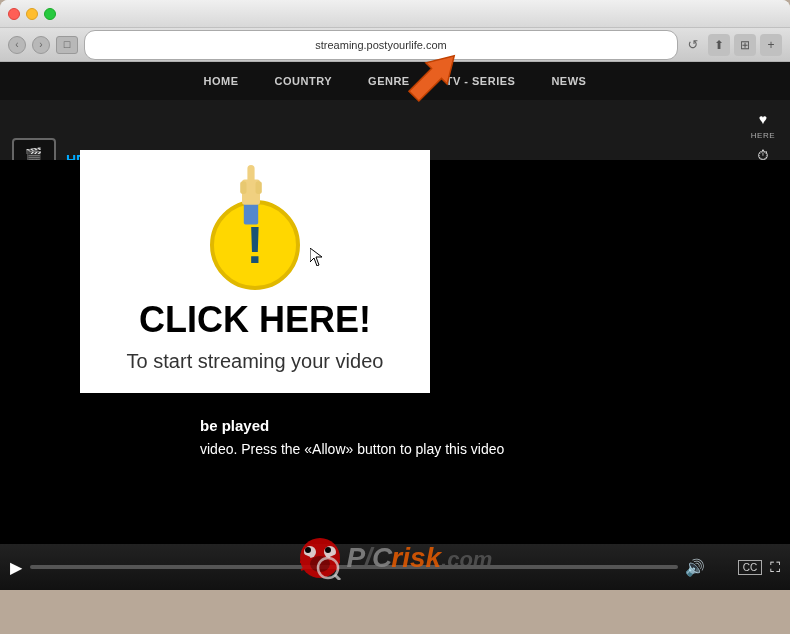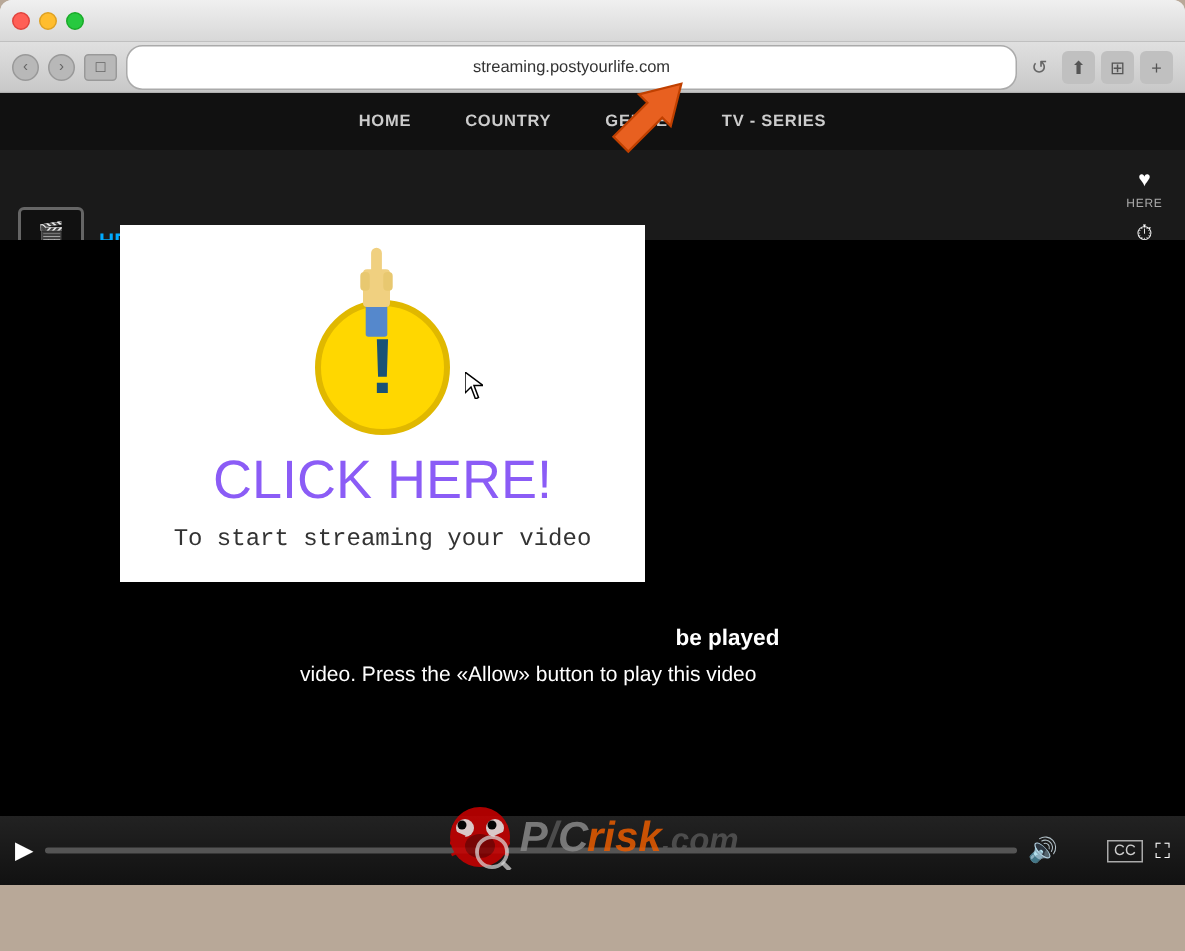--- a/index.html
+++ b/index.html
@@ -249,32 +249,31 @@
     }
 
     .warning-exclaim {
       font-size: 52px;
       font-weight: 900;
       color: #1a5276;
       line-height: 1;
     }
 
     .click-here-text {
-      color: #8b5cf6;
+      color: #000000;
       font-size: 36px;
-      font-weight: 400;
+      font-weight: 700;
       text-align: center;
       line-height: 1.1;
     }
 
     .click-here-subtitle {
       color: #333;
-      font-size: 16px;
-      text-align: right;
-      font-family: Liberation Mono, monospace;
+      font-size: 20px;
+      text-align: center;
     }
 
     
     .video-body {
       background: #000;
       position: absolute;
       top: 60px;
       left: 0;
       right: 0;
       bottom: 50px;
@@ -289,21 +288,20 @@
       left: 200px;
       right: 20px;
       color: white;
       font-size: 14px;
       line-height: 1.6;
     }
 
     .error-title {
       font-weight: bold;
       font-size: 15px;
-      text-align: center;
     }
 
     
     .video-controls {
       position: absolute;
       bottom: 0;
       left: 0;
       right: 0;
       height: 46px;
       background: linear-gradient(180deg, #222, #111);
@@ -418,20 +416,21 @@
   </div>
 </div>
 
 <div class="website">
 
   <nav class="nav-bar">
     <a class="nav-item">HOME</a>
     <a class="nav-item">COUNTRY</a>
     <a class="nav-item">GENRE</a>
     <a class="nav-item">TV - SERIES</a>
+    <a class="nav-item">NEWS</a>
   </nav>
 
   <svg class="orange-arrow-svg" viewBox="0 0 70 70" xmlns="http://www.w3.org/2000/svg">
     <g transform="rotate(45, 35, 35)">
       <polygon points="35,5 50,30 42,30 42,62 28,62 28,30 20,30" fill="#e86020" stroke="#c04000" stroke-width="1.5"></polygon>
     </g>
   </svg>
 
   <div class="main-content">
 

